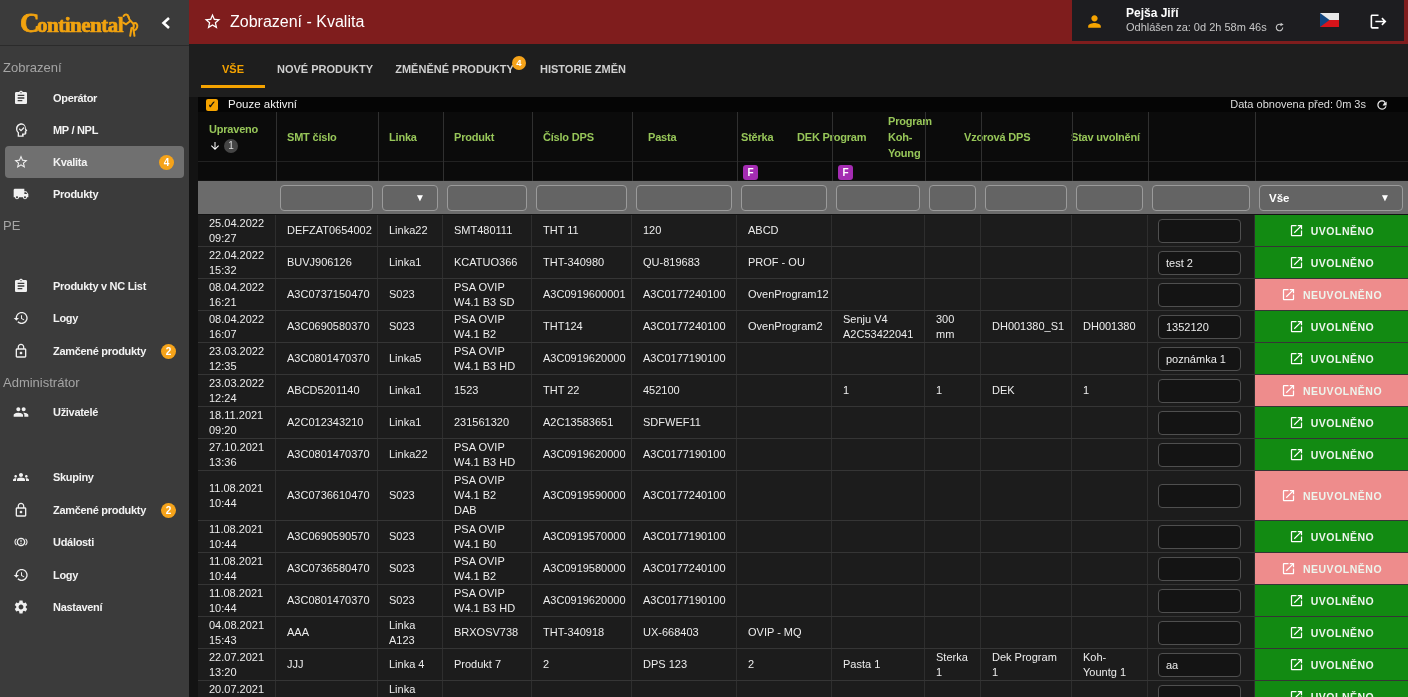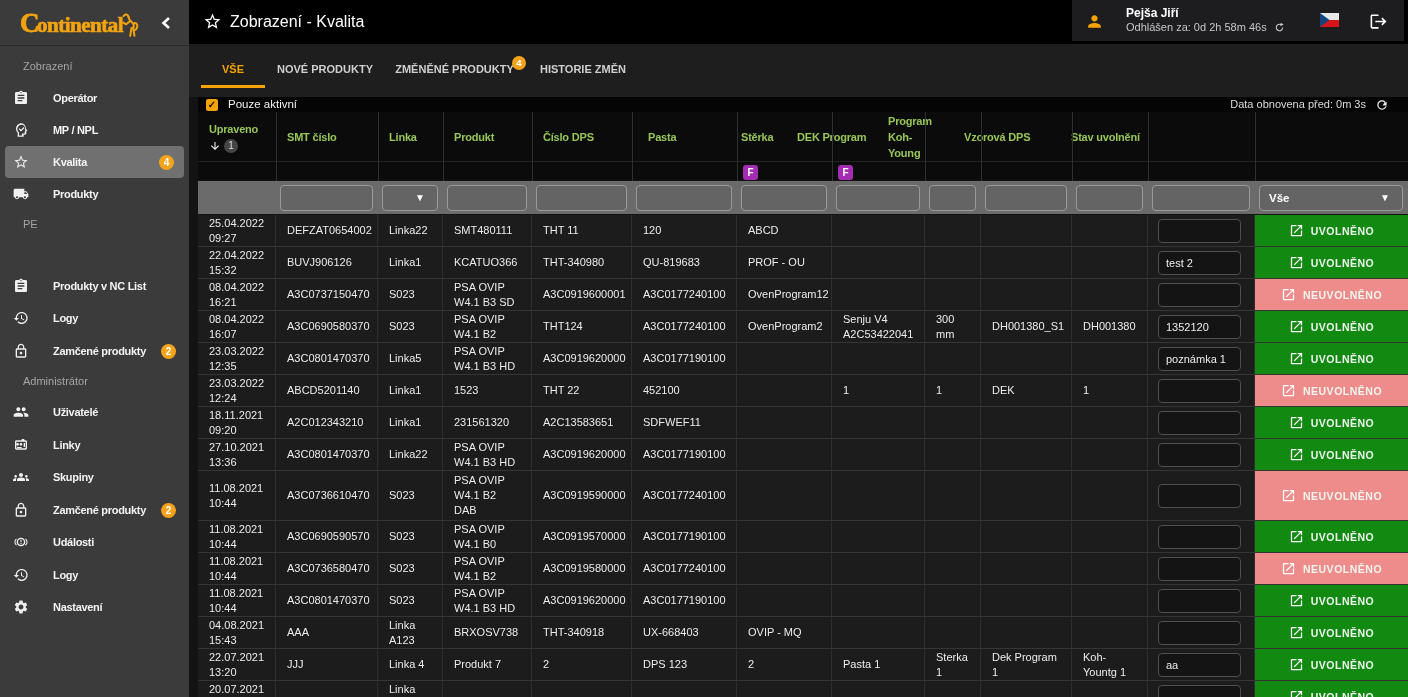--- a/index.html
+++ b/index.html
@@ -2,30 +2,30 @@
 <html><head><meta charset="utf-8">
 <style>
 * { margin:0; padding:0; box-sizing:border-box; }
 html,body { width:1408px; height:697px; overflow:hidden; background:#121212;
   font-family:"Liberation Sans", sans-serif; }
 .sidebar { position:absolute; left:0; top:0; width:189px; height:697px; background:#3b3b3b; }
 .logoarea { position:absolute; left:0; top:0; width:189px; height:46px;
   border-bottom:1px solid #2b2b2b; }
 .logosvg { position:absolute; left:20px; top:6px; }
 .chevs { position:absolute; right:17px; top:16px; }
-.slabel { position:absolute; left:23px; font-size:11px; color:#a5a5a5; }
+.slabel { position:absolute; left:3px; font-size:13px; color:#a5a5a5; }
 .sitem { position:absolute; left:0; width:189px; height:32px; display:flex; align-items:center; }
 .sitem svg { margin-left:13px; flex:none; }
 .stxt { margin-left:24px; font-size:11px; font-weight:bold; color:#f3f3f3; letter-spacing:-0.3px; }
 .sitem.hl { left:5px; width:179px; background:#707070; border-radius:4px; }
 .sitem.hl svg { margin-left:8px; }
 .sbadge { position:absolute; right:13px; top:9px; width:15px; height:15px; border-radius:50%;
   background:#f5a31a; color:#fff; font-size:10px; font-weight:bold; text-align:center; line-height:15px; }
 .sitem.hl .sbadge { right:10px; }
-.topbar { position:absolute; left:189px; top:0; width:1219px; height:44px; background:#000000; }
+.topbar { position:absolute; left:189px; top:0; width:1219px; height:44px; background:#7f1d1d; }
 .ttl { position:absolute; left:41px; top:13px; color:#fff; font-size:16px; }
 .tstar { position:absolute; left:14px; top:12px; }
 .upanel { position:absolute; left:883px; top:0; width:332px; height:41px; background:#1d1d20; }
 .uicon { position:absolute; left:13px; top:12px; }
 .uname { position:absolute; left:54px; top:6px; color:#fff; font-size:12px; font-weight:bold; }
 .usub { position:absolute; left:54px; top:21px; color:#c7c7c7; font-size:11px; }
 .usub svg { vertical-align:-3px; margin-left:5px; }
 .uflag { position:absolute; left:248px; top:13px; }
 .ulogout { position:absolute; left:297px; top:12px; }
 .content { position:absolute; left:189px; top:44px; width:1219px; height:653px; background:#131313; }
@@ -141,26 +141,20 @@
       <span class="stxt">Zamčené produkty</span>
       <span class="sbadge">2</span>
     </div>
 <div class="slabel" style="top:375px">Administrátor</div>
 <div class="sitem" style="top:396px">
       <svg width="16" height="16" viewBox="0 0 24 24" fill="#f0f0f0">
         <path d="M16 11c1.66 0 2.99-1.34 2.99-3S17.66 5 16 5c-1.66 0-3 1.34-3 3s1.34 3 3 3zm-8 0c1.66 0 2.99-1.34 2.99-3S9.66 5 8 5C6.34 5 5 6.34 5 8s1.34 3 3 3zm0 2c-2.33 0-7 1.17-7 3.5V19h14v-2.5c0-2.33-4.67-3.5-7-3.5zm8 0c-.29 0-.62.02-.97.05 1.16.84 1.97 1.97 1.97 3.45V19h6v-2.5c0-2.33-4.67-3.5-7-3.5z"></path>
       </svg>
       <span class="stxt">Uživatelé</span>
     </div>
-<div class="sitem" style="top:429px">
-      <svg width="16" height="16" viewBox="0 0 24 24" fill="#f0f0f0">
-        <path d="M19 5 h-2 V3 h-4 v2 H5 C3.9 5 3 5.9 3 7 v10 c0 1.1.9 2 2 2 h14 c1.1 0 2-.9 2-2 V7 c0-1.1-.9-2-2-2 z m0 12 H5 V7 h14 v10 z M7 9 c1.1 0 2 .9 2 2 s-.9 2-2 2 -2-.9-2-2 .9-2 2-2 z m5 0 c1.1 0 2 .9 2 2 s-.9 2-2 2 -2-.9-2-2 .9-2 2-2 z m4 0 h2 v6 h-2 z M6 15 h7 v1.5 H6 z"></path>
-      </svg>
-      <span class="stxt">Linky</span>
-    </div>
 <div class="sitem" style="top:461px">
       <svg width="16" height="16" viewBox="0 0 24 24" fill="#f0f0f0">
         <path d="M12 12.75c1.63 0 3.07.39 4.24.9 1.08.48 1.76 1.56 1.76 2.73V18H6v-1.61c0-1.18.68-2.26 1.76-2.73 1.17-.52 2.61-.91 4.24-.91zM4 13c1.1 0 2-.9 2-2s-.9-2-2-2-2 .9-2 2 .9 2 2 2zm1.13 1.1c-.37-.06-.74-.1-1.13-.1-.99 0-1.93.21-2.78.58C.48 14.9 0 15.62 0 16.43V18h4.5v-1.61c0-.83.23-1.61.63-2.29zM20 13c1.1 0 2-.9 2-2s-.9-2-2-2-2 .9-2 2 .9 2 2 2zm4 3.43c0-.81-.48-1.53-1.22-1.85-.85-.37-1.79-.58-2.78-.58-.39 0-.76.04-1.13.1.4.68.63 1.46.63 2.29V18H24v-1.57zM12 6c1.66 0 3 1.34 3 3s-1.34 3-3 3-3-1.34-3-3 1.34-3 3-3z"></path>
       </svg>
       <span class="stxt">Skupiny</span>
     </div>
 <div class="sitem" style="top:494px">
       <svg width="16" height="16" viewBox="0 0 24 24" fill="#f0f0f0">
         <path d="M12 17c1.1 0 2-.9 2-2s-.9-2-2-2-2 .9-2 2 .9 2 2 2zm6-9h-1V6c0-2.76-2.24-5-5-5S7 3.24 7 6v2H6c-1.1 0-2 .9-2 2v10c0 1.1.9 2 2 2h12c1.1 0 2-.9 2-2V10c0-1.1-.9-2-2-2zM8.9 6c0-1.71 1.39-3.1 3.1-3.1s3.1 1.39 3.1 3.1v2H8.9V6zM18 20H6V10h12v10z"></path>
       </svg>

